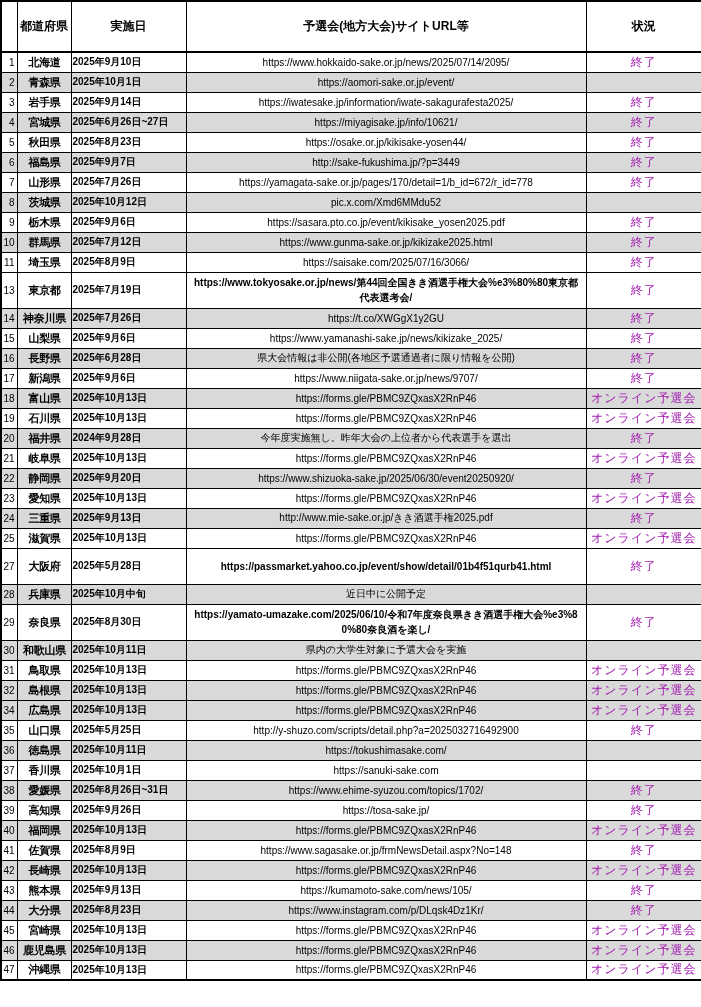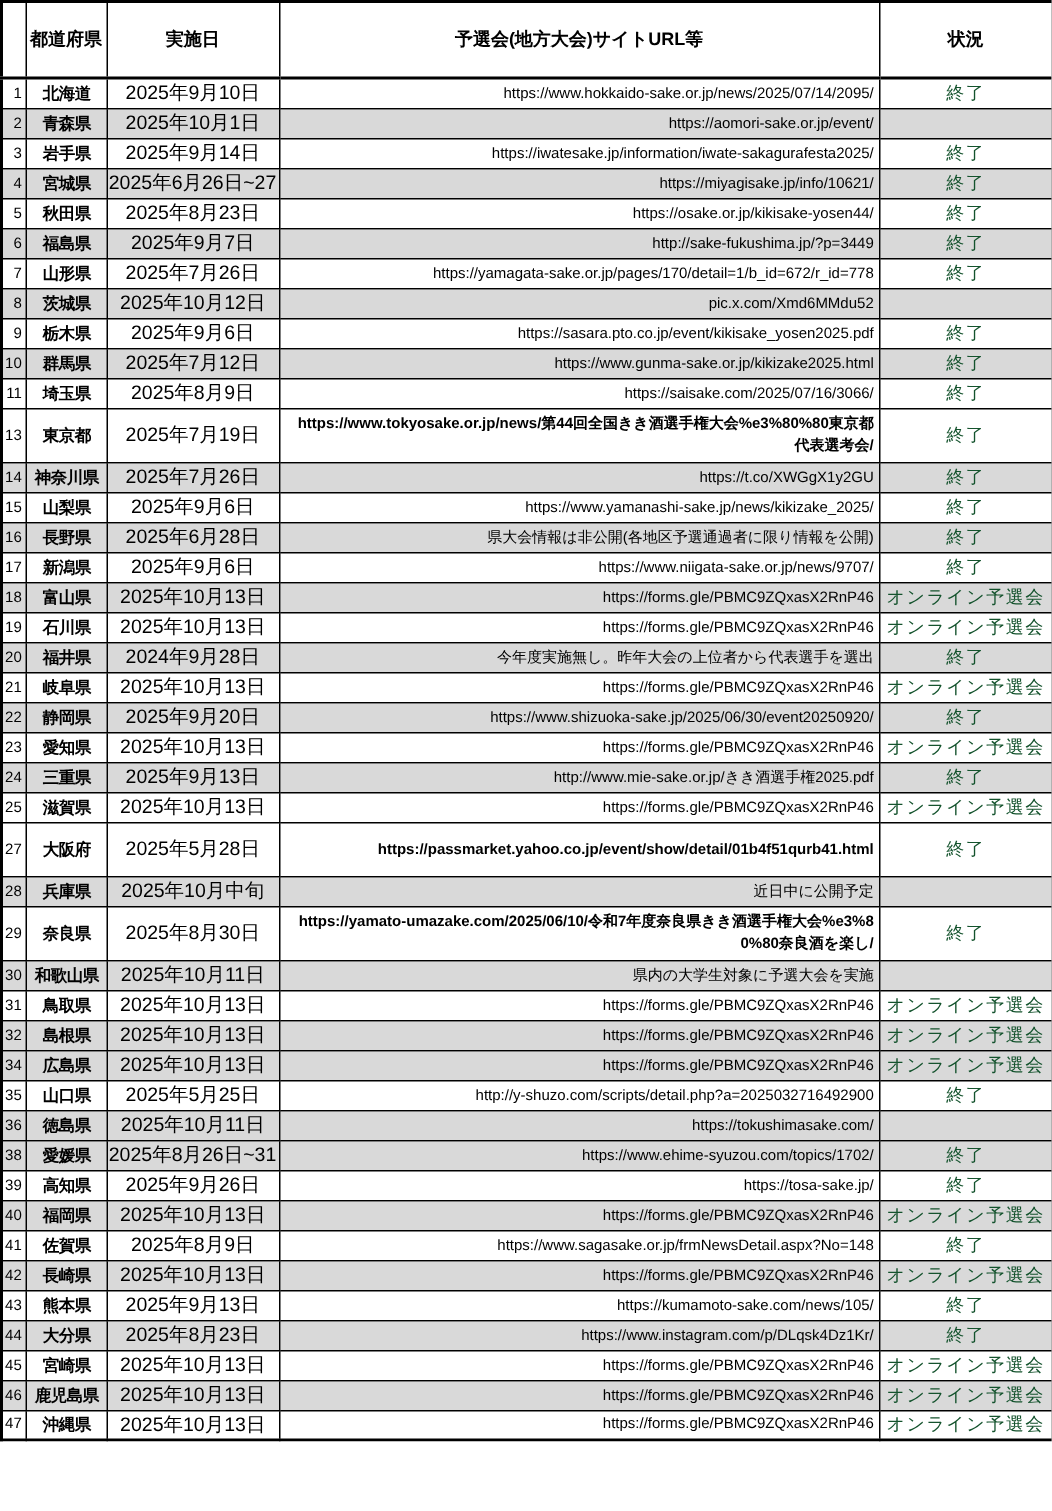--- a/index.html
+++ b/index.html
@@ -45,41 +45,41 @@
     font-weight: 400;
   }
   td.c-pref {
     font-size: 11px;
     font-weight: bold;
     text-align: center;
     padding: 0 1px 0 2px;
     letter-spacing: -0.3px;
   }
   td.c-date {
-    font-size: 13px;
-    font-weight: normal;
-    text-align: center;
+    font-size: 10px;
+    font-weight: bold;
+    text-align: left;
     padding: 0 1px;
   }
   td.c-url {
     font-size: 10px;
-    text-align: right;
+    text-align: center;
     padding: 0 3px;
   }
   tbody tr.tall td.c-url {
     white-space: normal;
     word-break: break-all;
     line-height: 15px;
     font-weight: bold;
   }
   td.c-status {
     font-size: 12px;
     text-align: center;
     letter-spacing: 1px;
-    color: #14532d;
+    color: #a21caf;
   }
 </style>
 </head>
 <body>
 
 <div id="sheet">
   <table>
     <colgroup>
       <col style="width:16px">
       <col style="width:54px">
@@ -321,20 +321,27 @@
     <td class="c-url">http://y-shuzo.com/scripts/detail.php?a=2025032716492900</td>
     <td class="c-status">終了</td>
   </tr>
         <tr class="stripe">
     <td class="c-no">36</td>
     <td class="c-pref">徳島県</td>
     <td class="c-date">2025年10月11日</td>
     <td class="c-url">https://tokushimasake.com/</td>
     <td class="c-status"></td>
   </tr>
+        <tr>
+    <td class="c-no">37</td>
+    <td class="c-pref">香川県</td>
+    <td class="c-date">2025年10月1日</td>
+    <td class="c-url">https://sanuki-sake.com</td>
+    <td class="c-status"></td>
+  </tr>
         <tr class="stripe">
     <td class="c-no">38</td>
     <td class="c-pref">愛媛県</td>
     <td class="c-date">2025年8月26日~31日</td>
     <td class="c-url">https://www.ehime-syuzou.com/topics/1702/</td>
     <td class="c-status">終了</td>
   </tr>
         <tr>
     <td class="c-no">39</td>
     <td class="c-pref">高知県</td>

